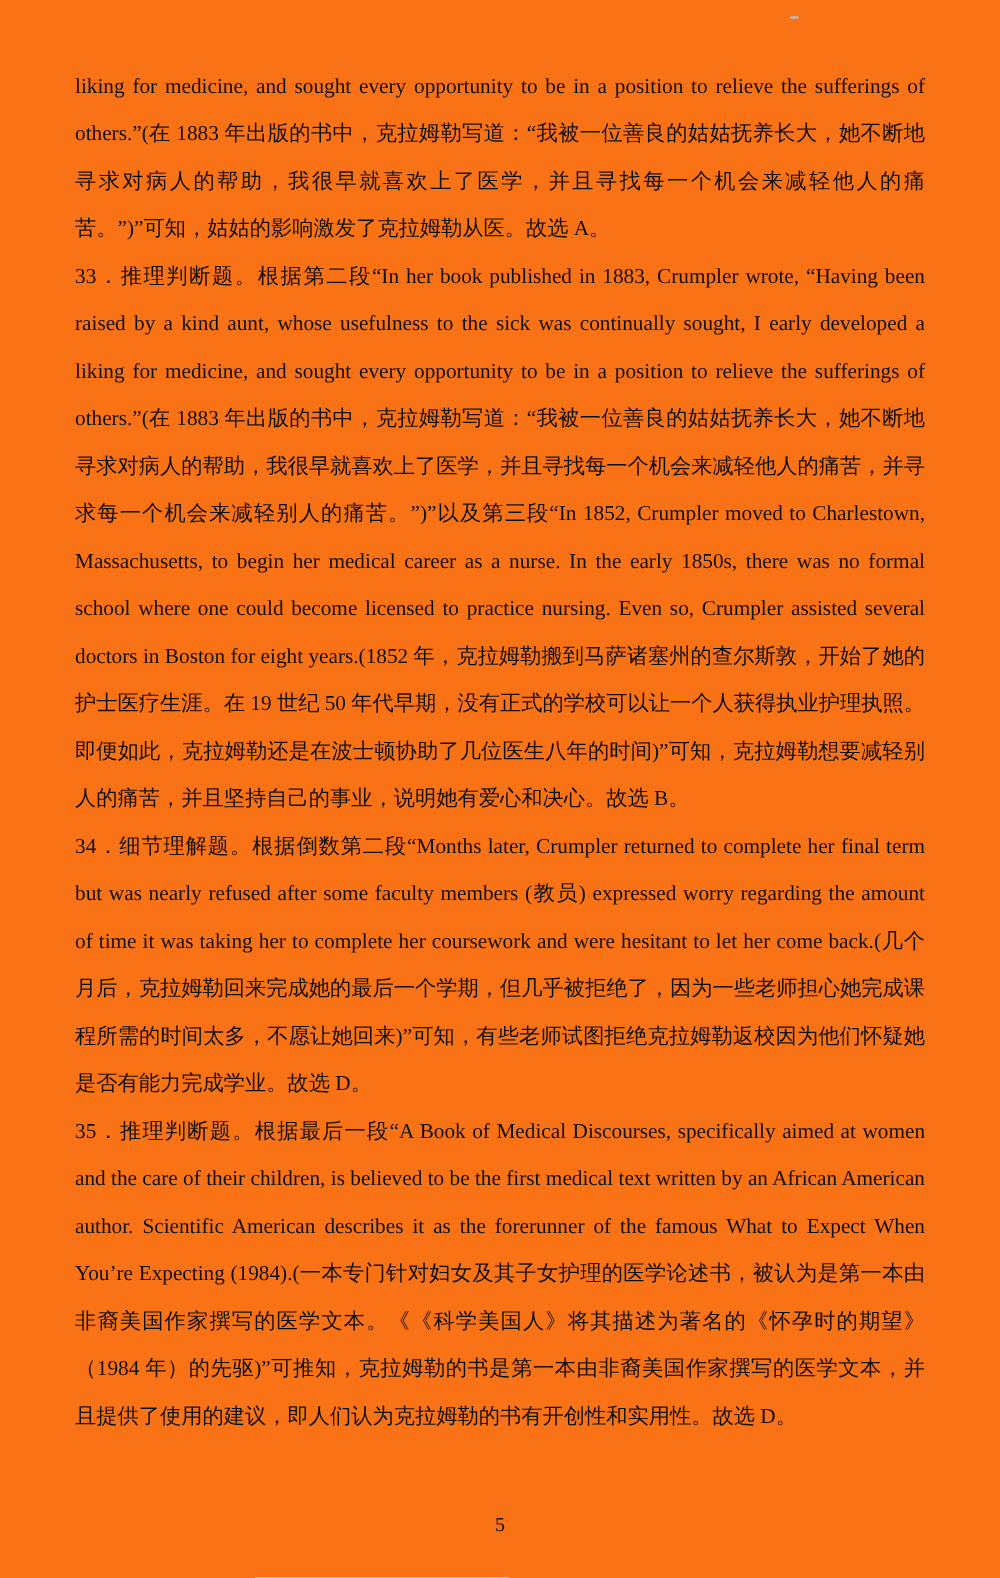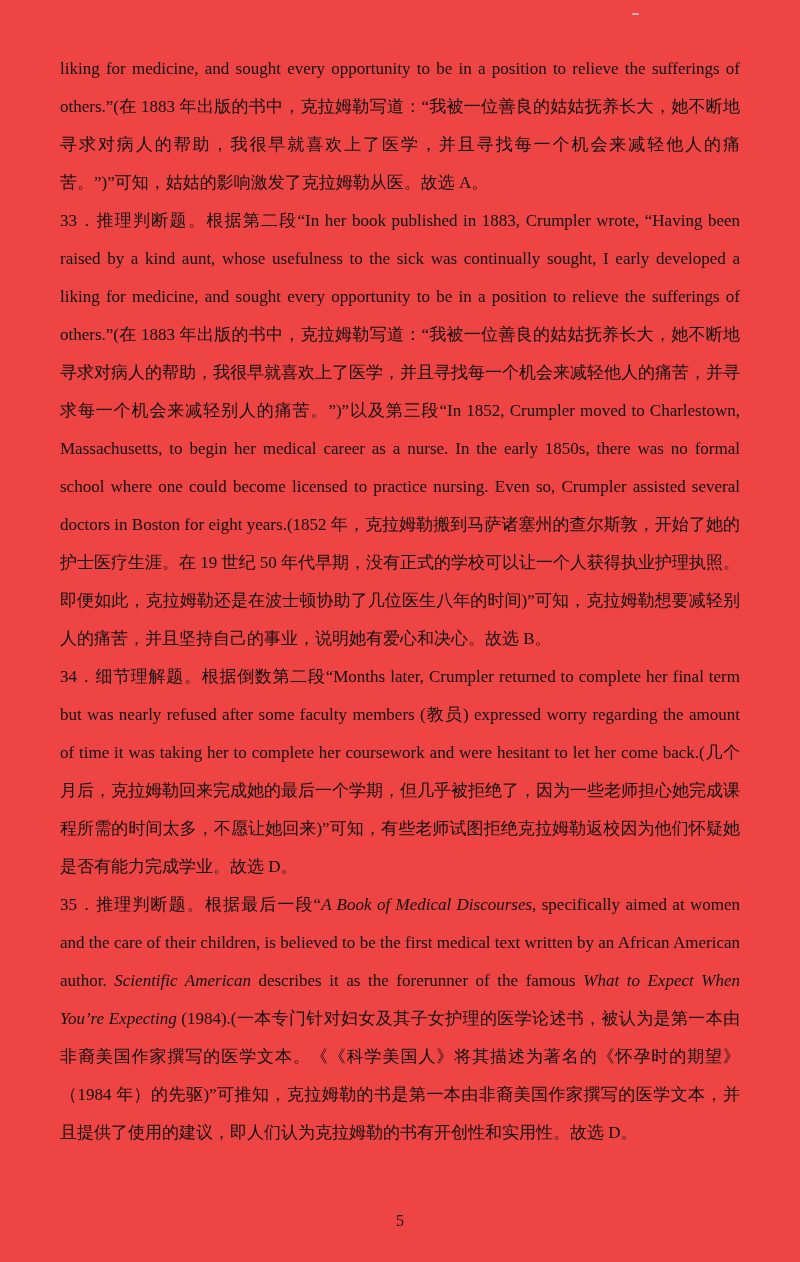--- a/index.html
+++ b/index.html
@@ -13,39 +13,38 @@
     position: relative;
     font-family: "Liberation Serif", "DejaVu Serif", serif;
     color: #111111;
   }
   .page {
     position: absolute;
     top: 0;
     left: 0;
     width: 800px;
     height: 1262px;
-    background: #ef4444;
+    background: #f97316;
     box-sizing: border-box;
   }
   .doc-body {
     position: absolute;
     top: 50px;
     left: 60px;
     width: 680px;
     font-size: 17px;
     line-height: 38px;
   }
   .para {
     margin: 0;
     padding: 0;
     text-align: justify;
     word-break: break-word;
   }
   .para span.italic {
-    font-style: italic;
   }
   .page-footer {
     position: absolute;
     left: 0;
     bottom: 32px;
     width: 800px;
     text-align: center;
     font-size: 16px;
     color: #111111;
   }

